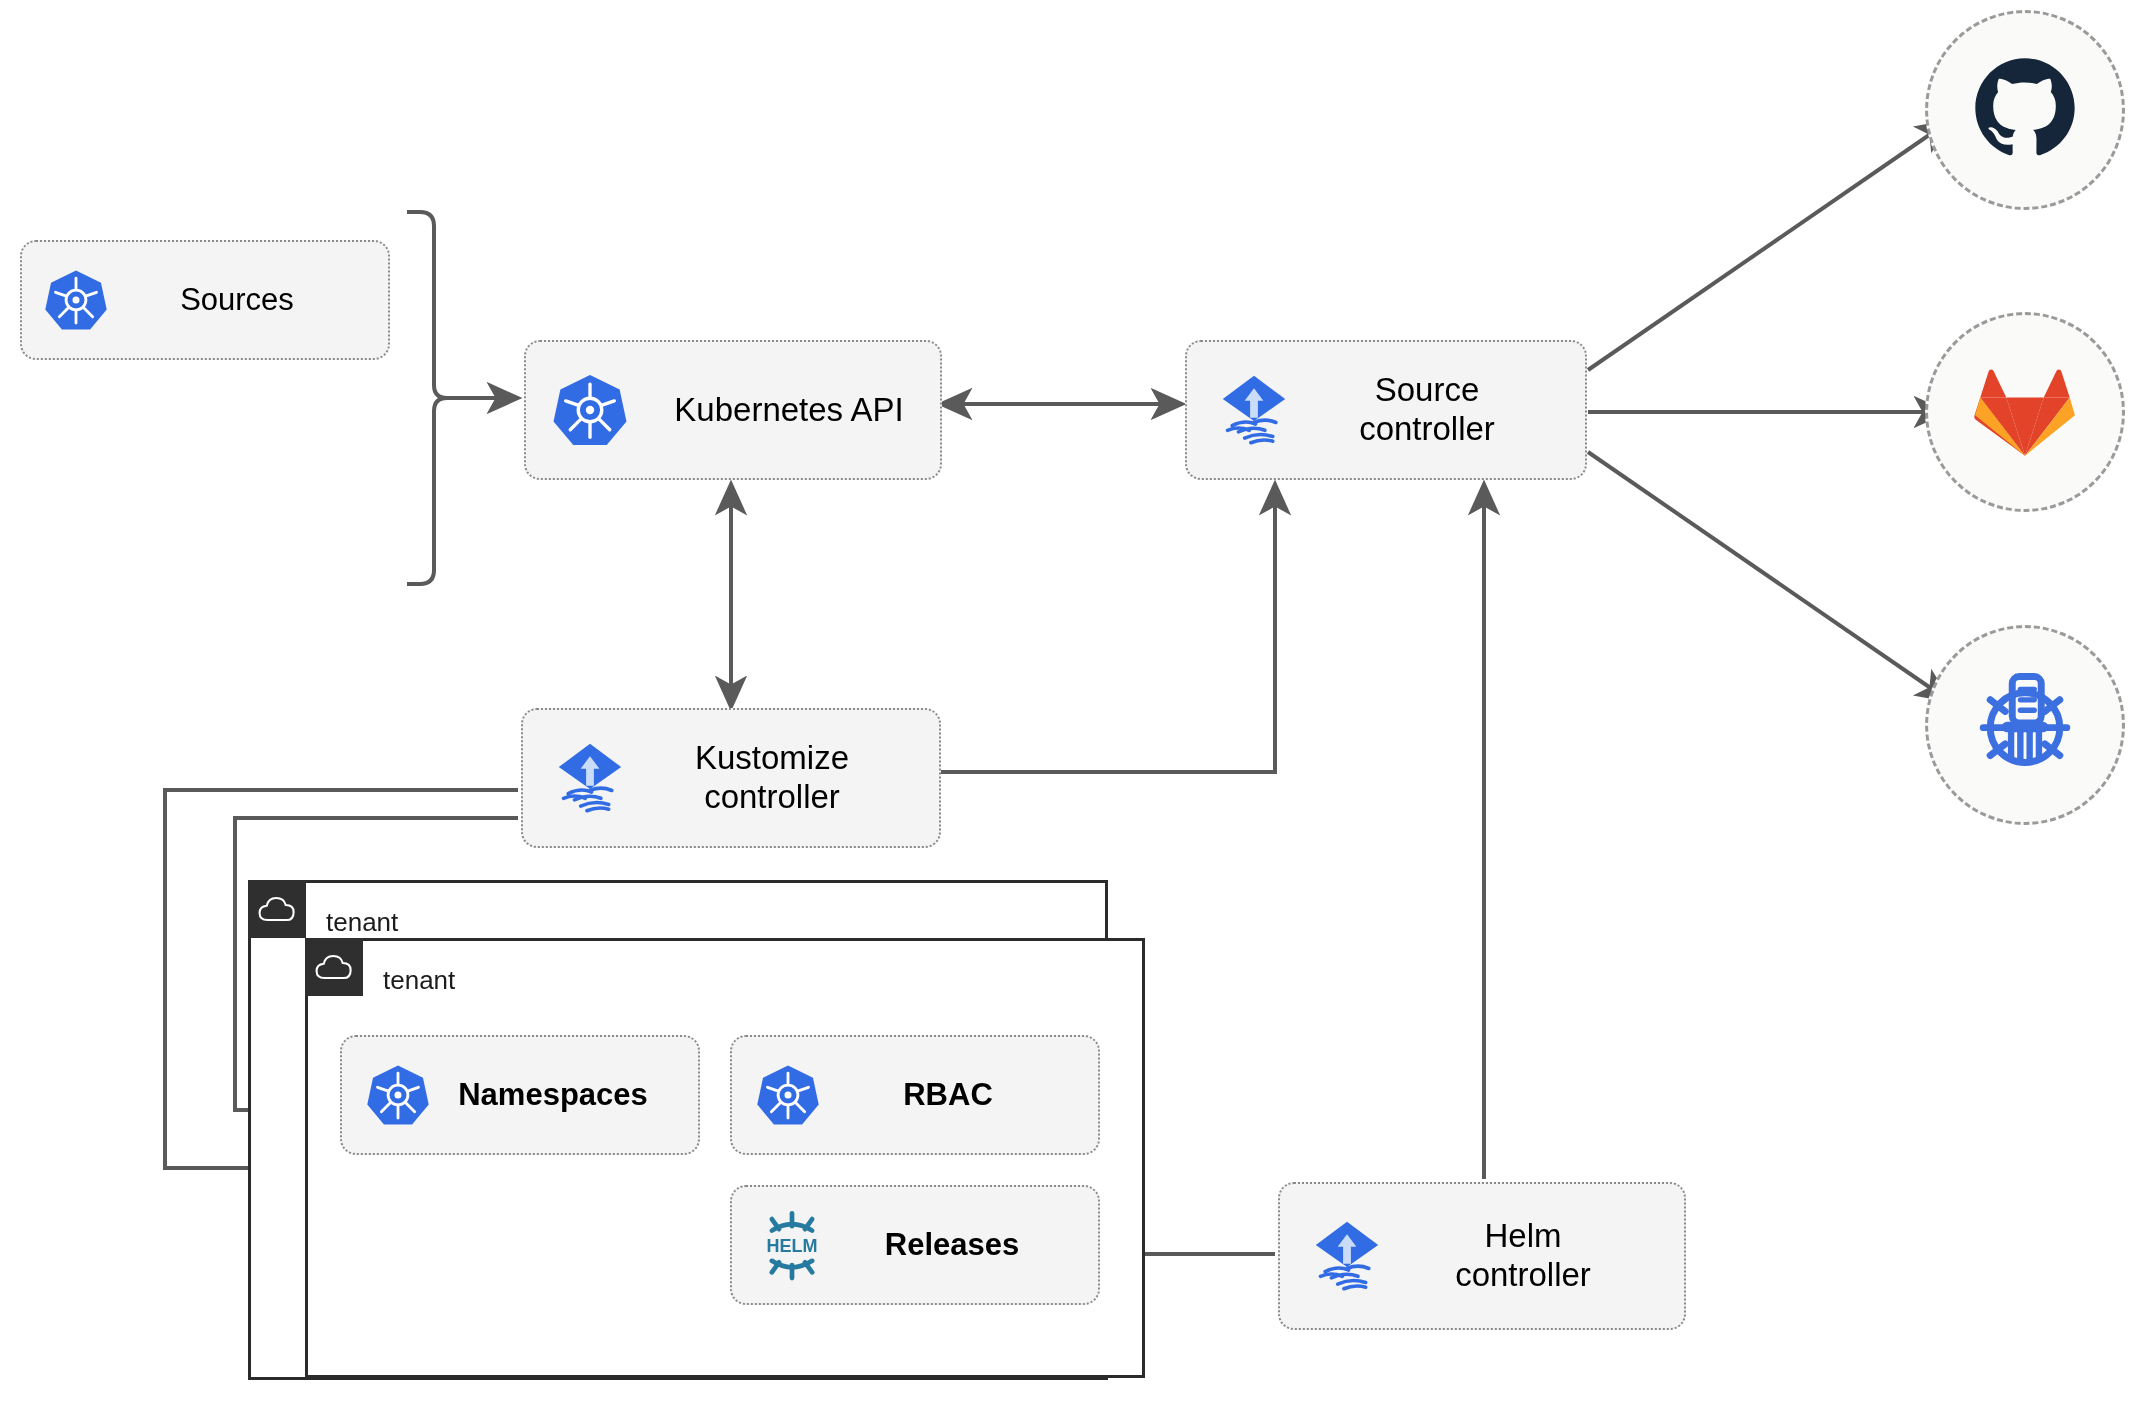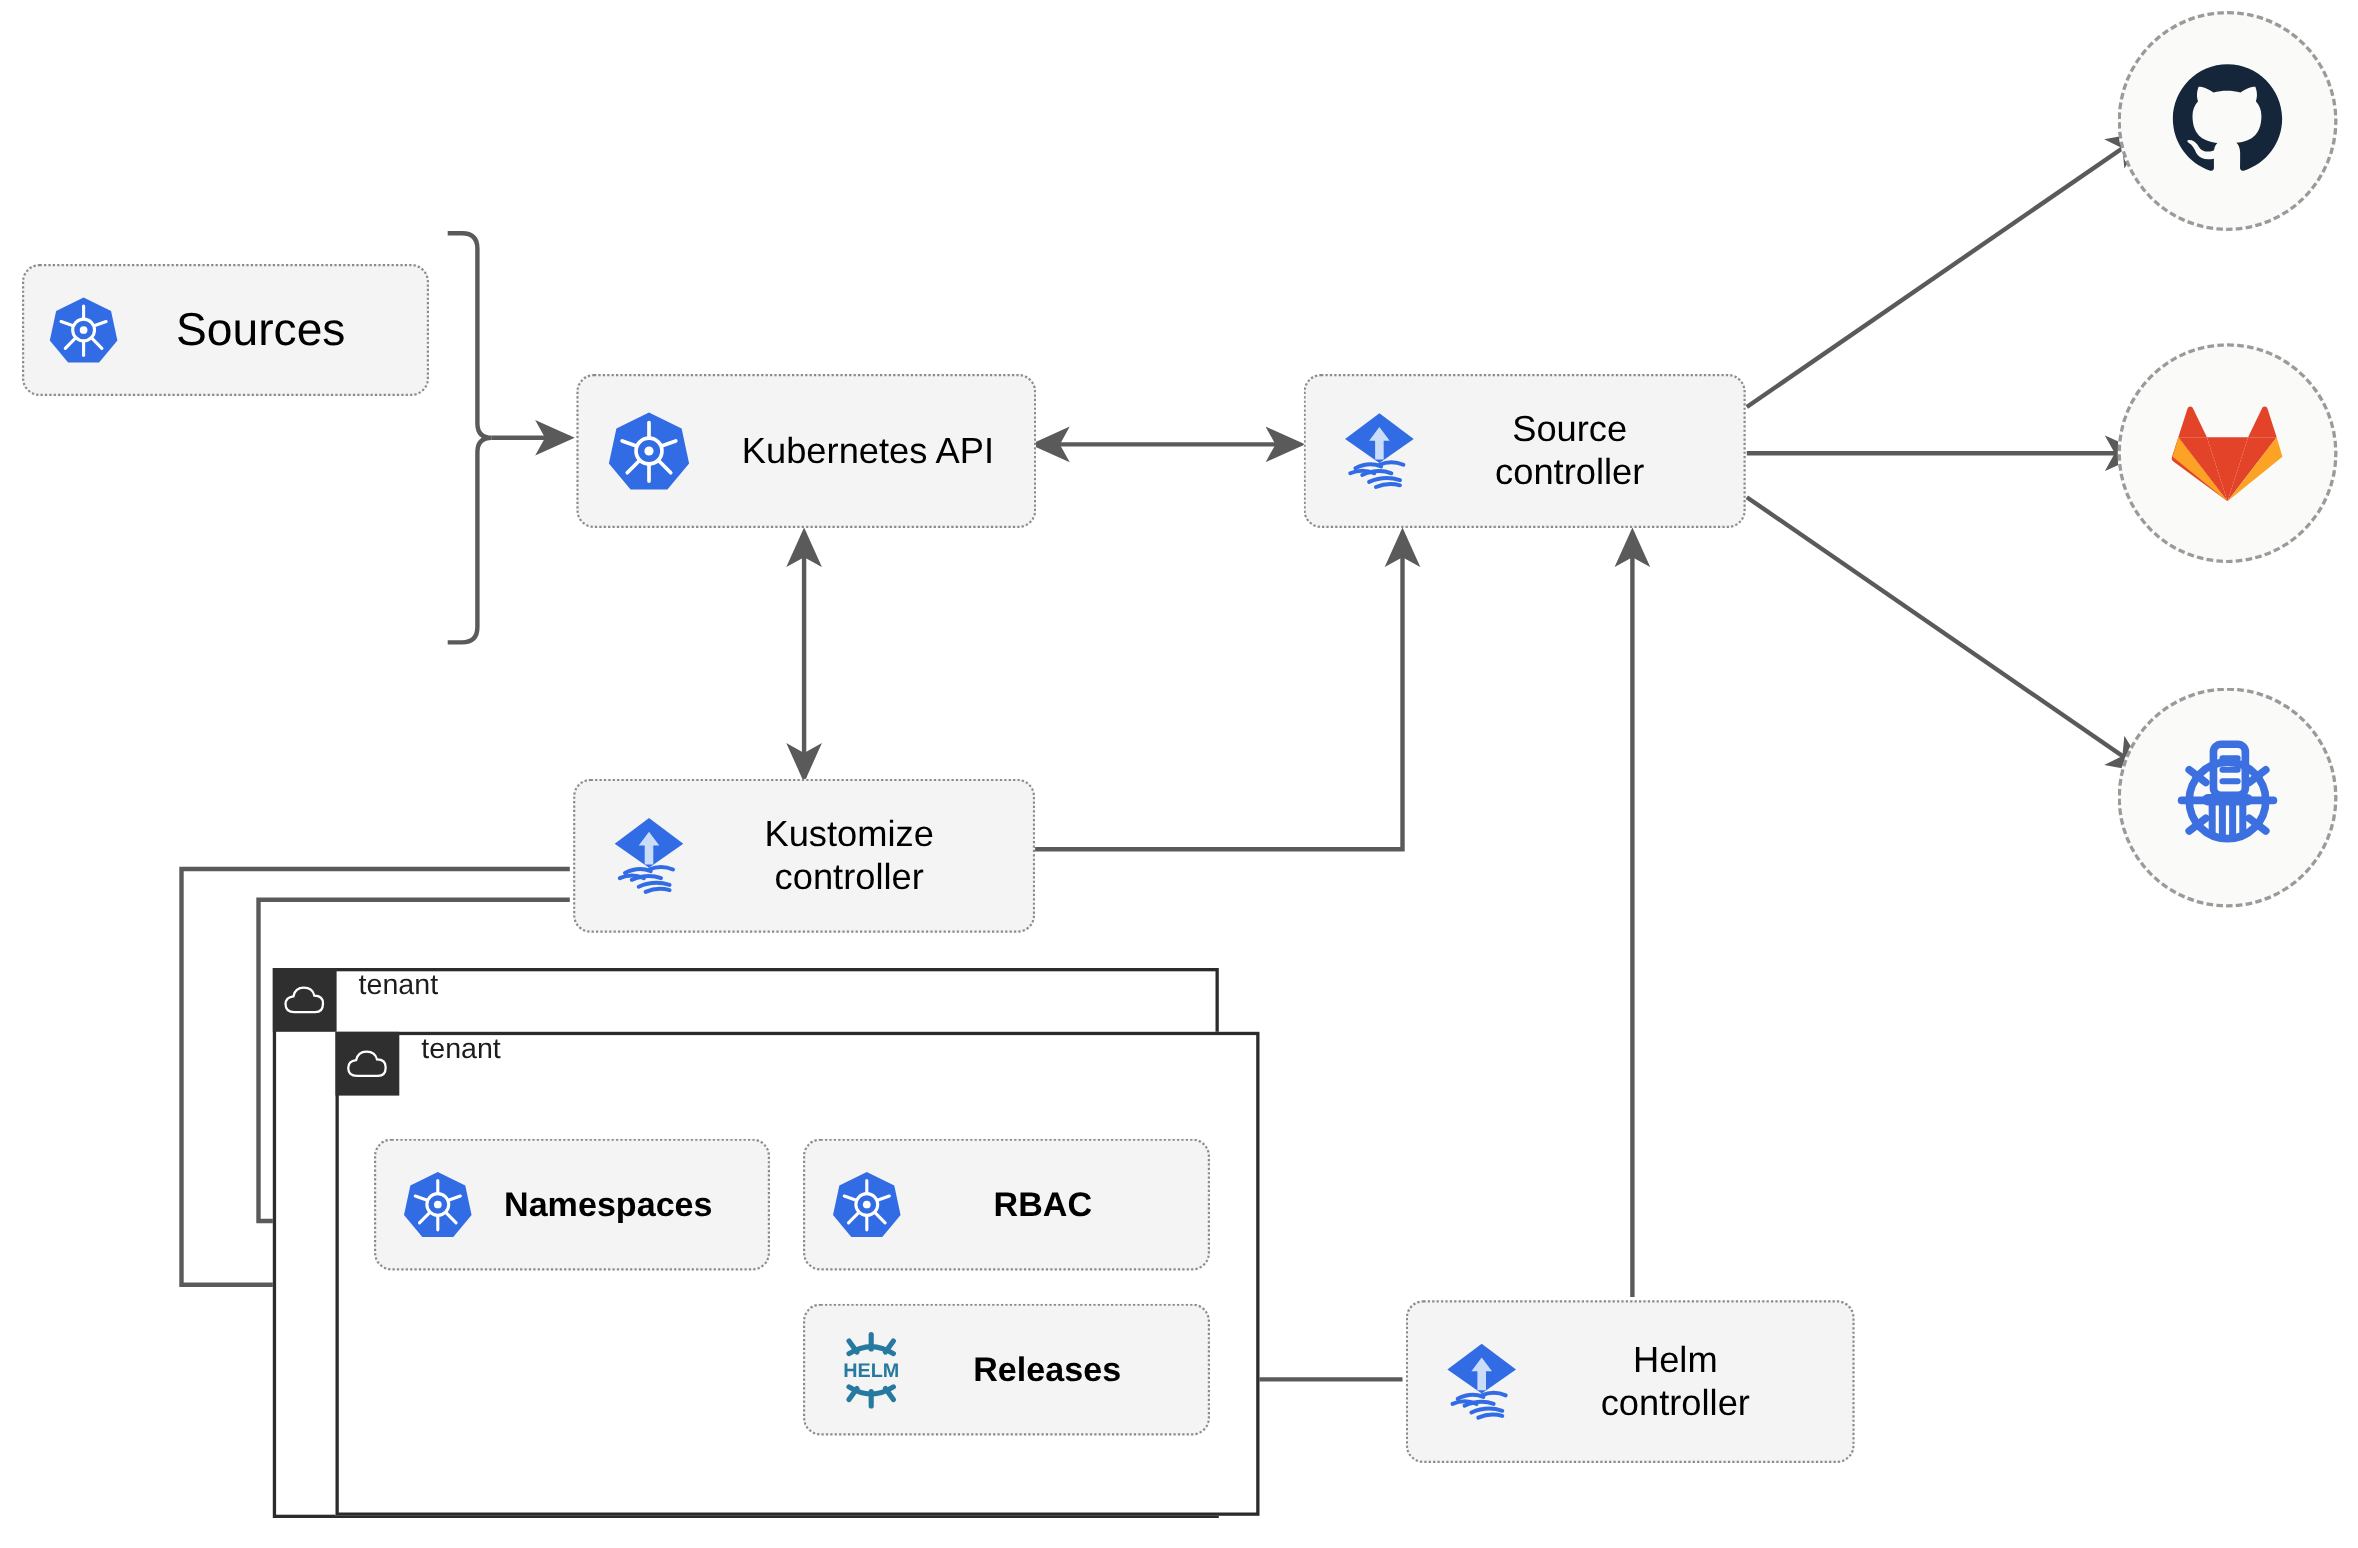--- a/index.html
+++ b/index.html
@@ -49,21 +49,21 @@
     flex: 1 1 auto;
     text-align: center;
     color: #000000;
     line-height: 1.18;
     white-space: pre-line;
     padding-right: 8px;
   }
 
   
   .src-box { padding: 0 14px 0 22px; }
-  .src-box .label { font-size: 42px; }
+  .src-box .label { font-size: 31px; }
 
   
   .api-box { padding: 0 18px 0 26px; gap: 36px; }
   .api-box .label { font-size: 33px; }
 
   
   .ctrl-box { padding: 0 16px 0 28px; }
   .ctrl-box .label { font-size: 33px; }
 
   
@@ -77,21 +77,21 @@
     background: #ffffff;
     border: 3px solid #2b2b2b;
     z-index: 3;
   }
   .tenant-tab {
     position: absolute;
     top: -3px;
     left: -3px;
     height: 58px;
     display: flex;
-    align-items: flex-start;
+    align-items: flex-end;
     z-index: 4;
   }
   .tenant-tab .tab-icon {
     width: 58px;
     height: 58px;
     background: #2f2f2f;
     display: flex;
     align-items: center;
     justify-content: center;
     flex: 0 0 auto;

